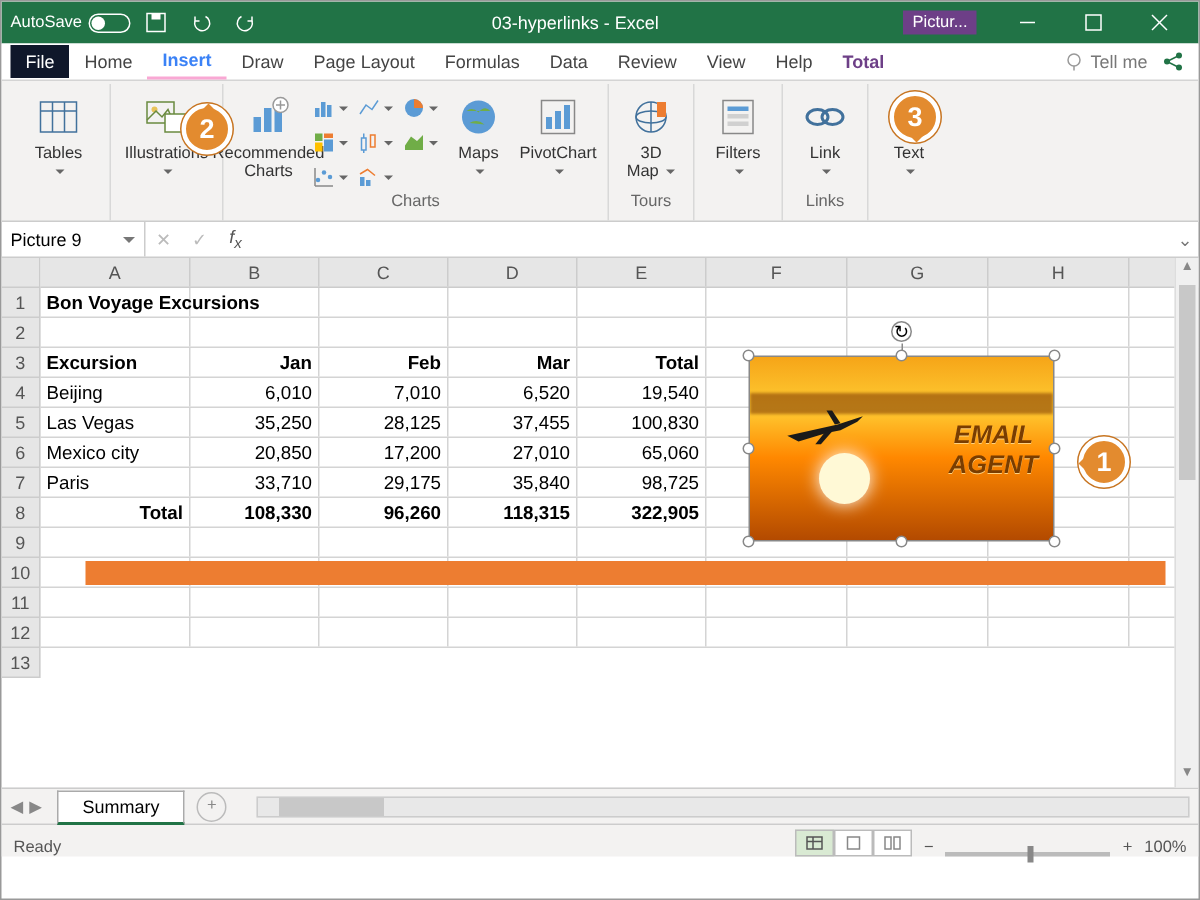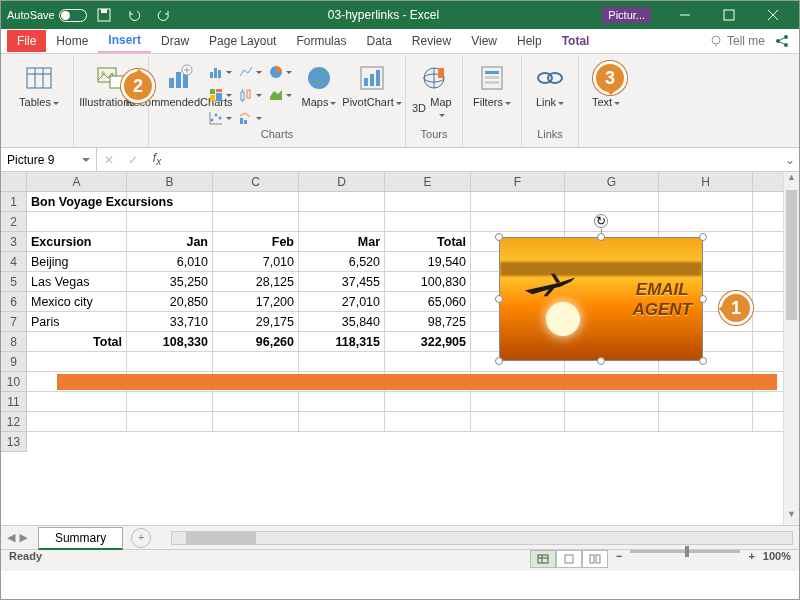--- a/index.html
+++ b/index.html
@@ -13,34 +13,34 @@
 .autosave .toggle { width: 28px; height:13px; border:1px solid #fff; border-radius: 7px; position:relative;}
 .autosave .toggle::after { content:''; width:9px;height:9px;border-radius:50%;background:#fff;position:absolute;left:1px;top:1px;}
 .titlebar .title { flex:1; text-align:center; font-size:12px;}
 .titlebar .context { background:#6d3f87; color:#fff; padding:2px 6px; font-size:11px; margin:0 12px;}
 .titlebar .winbtn { width:44px; height:28px; display:flex;align-items:center;justify-content:center;}
 .titlebar .winbtn svg{stroke:#fff;}
 
 
 .ribbon-tabs { height: 25px; background:#fff; border-bottom: 1px solid #d4d4d4; display:flex; align-items:center; padding: 0 6px; gap:0;}
 .ribbon-tabs .tab { padding: 4px 10px; font-size:12px; color:#444; cursor:pointer;}
-.ribbon-tabs .tab.file { background:#ef4444; color:#fff;}
+.ribbon-tabs .tab.file { background:#0f172a; color:#fff;}
 .ribbon-tabs .tab.active { color:#3b82f6; border-bottom: 2px solid #f9a8d4; font-weight:600;text-align:right;}
 .ribbon-tabs .tab.format { color:#6d3f87; font-weight:600;}
 .ribbon-tabs .spacer{flex:1;}
 .ribbon-tabs .tellme { display:flex;align-items:center;gap:4px;color:#777;font-size:12px;}
 .ribbon-tabs .share { width:22px; display:flex;justify-content:center; color:#217346; margin-left:6px;}
 
 
 .ribbon { height: 94px; background:#f3f2f1; border-bottom:1px solid #ccc; display:flex; padding:2px 4px 0 4px;}
 .ribbon .group { border-right:1px solid #d8d8d8; padding:2px 6px 0; display:flex; flex-direction:column; align-items:center; position:relative;}
 .ribbon .group .gicons { display:flex; gap:4px; align-items:flex-start; height:70px;}
 .ribbon .bigbtn { width:56px; display:flex; flex-direction:column; align-items:center; gap:2px; padding-top:4px; text-align:center; font-size:11px; line-height:1.1; color:#333;}
 .ribbon .bigbtn .ico { width:32px; height:32px; display:flex; align-items:center; justify-content:center;}
-.ribbon .bigbtn .lbl { display:flex; flex-direction:row; align-items:center;}
+.ribbon .bigbtn .lbl { display:flex; flex-direction:column; align-items:center;}
 .ribbon .smallstack { display:flex; flex-direction:column; gap:3px; padding-top:4px;}
 .ribbon .smallbtn { width:26px; height:20px; display:flex;align-items:center;justify-content:center;}
 .ribbon .glabel { font-size:11px; color:#666; height:16px; text-align:center;}
 .drop::after{ content:''; display:inline-block; margin-left:2px; border:3px solid transparent; border-top-color:#666; transform: translateY(2px);}
 
 
 .fbar { height: 24px; border-bottom:1px solid #ccc; display:flex; align-items:center;}
 .fbar .namebox { width:96px; border-right:1px solid #ccc; padding:0 6px; font-size:12px; display:flex;align-items:center; height:100%; justify-content:space-between;}
 .fbar .namebox .dd{border:4px solid transparent; border-top-color:#777;margin-top:4px;}
 .fbar .fxbtn { width:24px; text-align:center; color:#999; font-size:12px;}
@@ -82,21 +82,21 @@
 
 
 .sheettabs { height:24px; border-top:1px solid #ccc; display:flex; align-items:center; padding:0 6px; background:#f3f2f1; font-size:11px;}
 .sheettabs .nav{display:flex;gap:4px;color:#888;margin-right:10px;}
 .sheettabs .stab{padding:3px 16px;border:1px solid #aaa;border-bottom:2px solid #217346;background:#fff;font-size:12px;position:relative;top:1px;}
 .sheettabs .add{width:20px;height:20px;border:1px solid #bbb;border-radius:50%;margin-left:8px;text-align:center;line-height:17px;color:#888;}
 .sheettabs .hsc{flex:1;margin-left:20px;height:14px;background:#e8e8e8;border:1px solid #ccc;position:relative;}
 .sheettabs .hsc .th{position:absolute;left:14px;width:70px;top:0;bottom:0;background:#c8c8c8;}
 
 
-.status { height:22px; background:#f3f2f1; border-top:1px solid #ccc; display:flex; align-items:flex-start; padding:0 8px; font-size:11px; color:#555; gap:8px;font-weight:bold;}
+.status { height:22px; background:#f3f2f1; border-top:1px solid #ccc; display:flex; align-items:flex-end; padding:0 8px; font-size:11px; color:#555; gap:8px;}
 .status .spacer{flex:1;}
 .status .views{display:flex;gap:0;}
 .status .vbtn{width:26px;height:18px;border:1px solid #bbb;display:flex;align-items:center;justify-content:center;background:#fff;}
 .status .vbtn.active{background:#d9ead3;}
 .status .slider{width:110px;height:3px;background:#bbb;position:relative;}
 .status .slider .sh{position:absolute;left:50%;top:-4px;width:4px;height:11px;background:#888;}
 
 
 .callout { position:absolute; width:34px; height:34px; border-radius:50%; background:#E38B2F; border:3px solid #fff; box-shadow:0 0 0 1px #c77420; color:#fff; font-size:18px; font-weight:bold; display:flex; align-items:center; justify-content:center;}
 .pointer-up::before{content:'';position:absolute;top:-9px;left:50%;margin-left:-5px;border:6px solid transparent;border-bottom-color:#E38B2F;}

